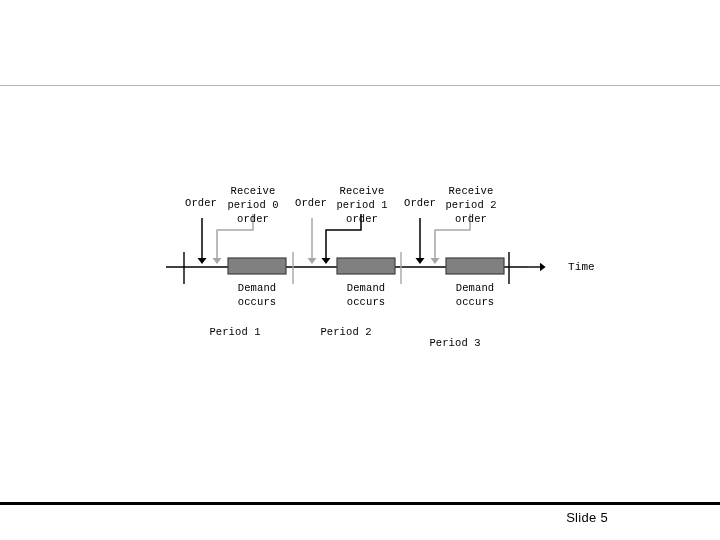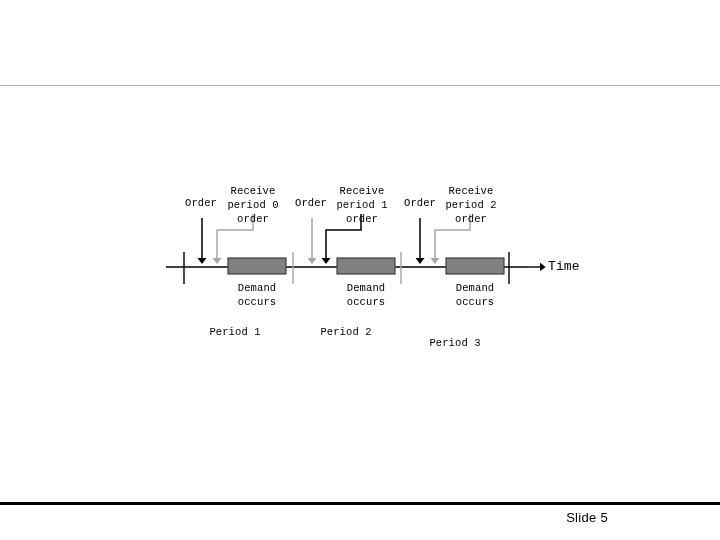--- a/index.html
+++ b/index.html
@@ -67,21 +67,21 @@
     color: #000000;
     line-height: 14px;
     text-align: center;
     white-space: pre-line;
     letter-spacing: 0.1px;
   }
   .lbl-order      { width: 52px; }
   .lbl-receive    { width: 64px; }
   .lbl-demand     { width: 60px; }
   .lbl-period     { width: 80px; }
-  .lbl-time       { width: 44px; text-align: left; font-size: 13px; }
+  .lbl-time       { width: 44px; text-align: left; font-size: 11px; margin-left: 20px; }
 </style>
 </head>
 <body>
 
 <div id="slide">
 
   <div class="header-rule"></div>
 
   <div id="diagram">
 

